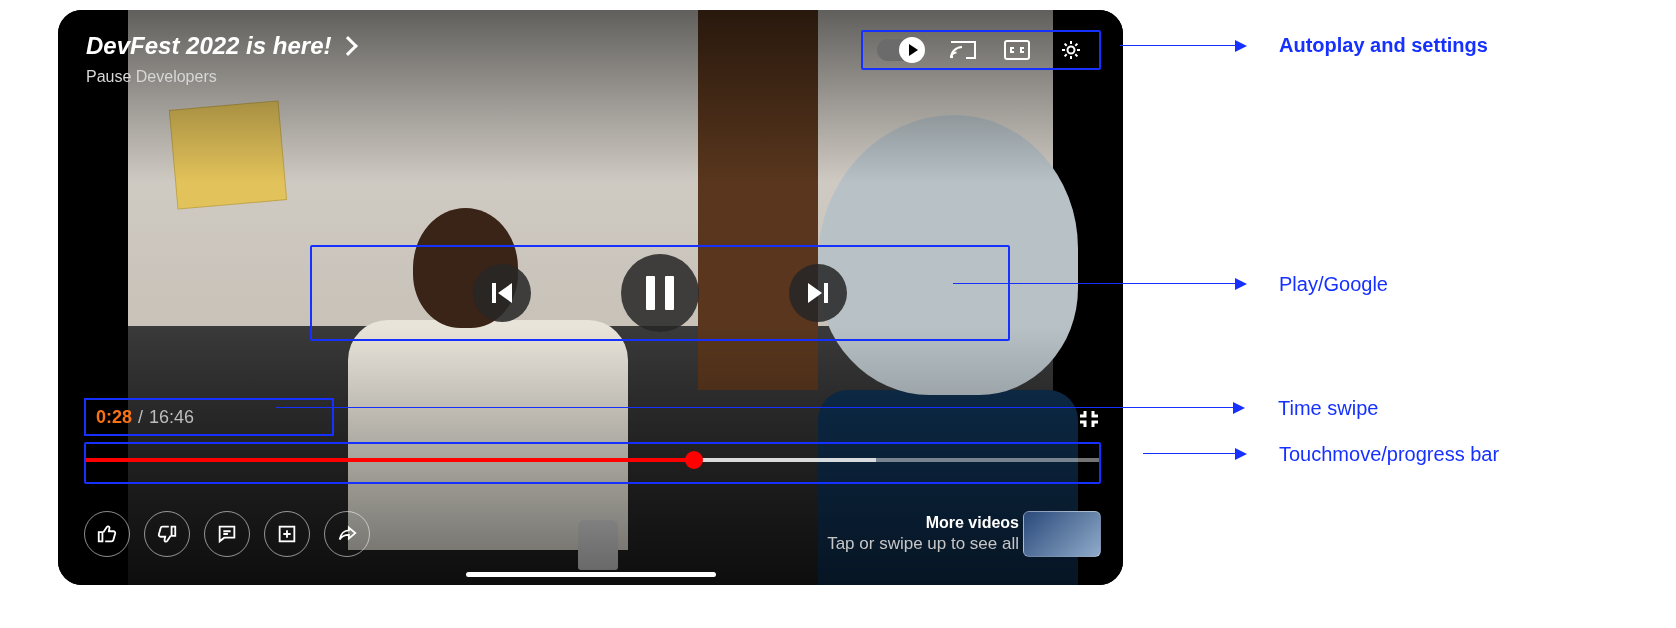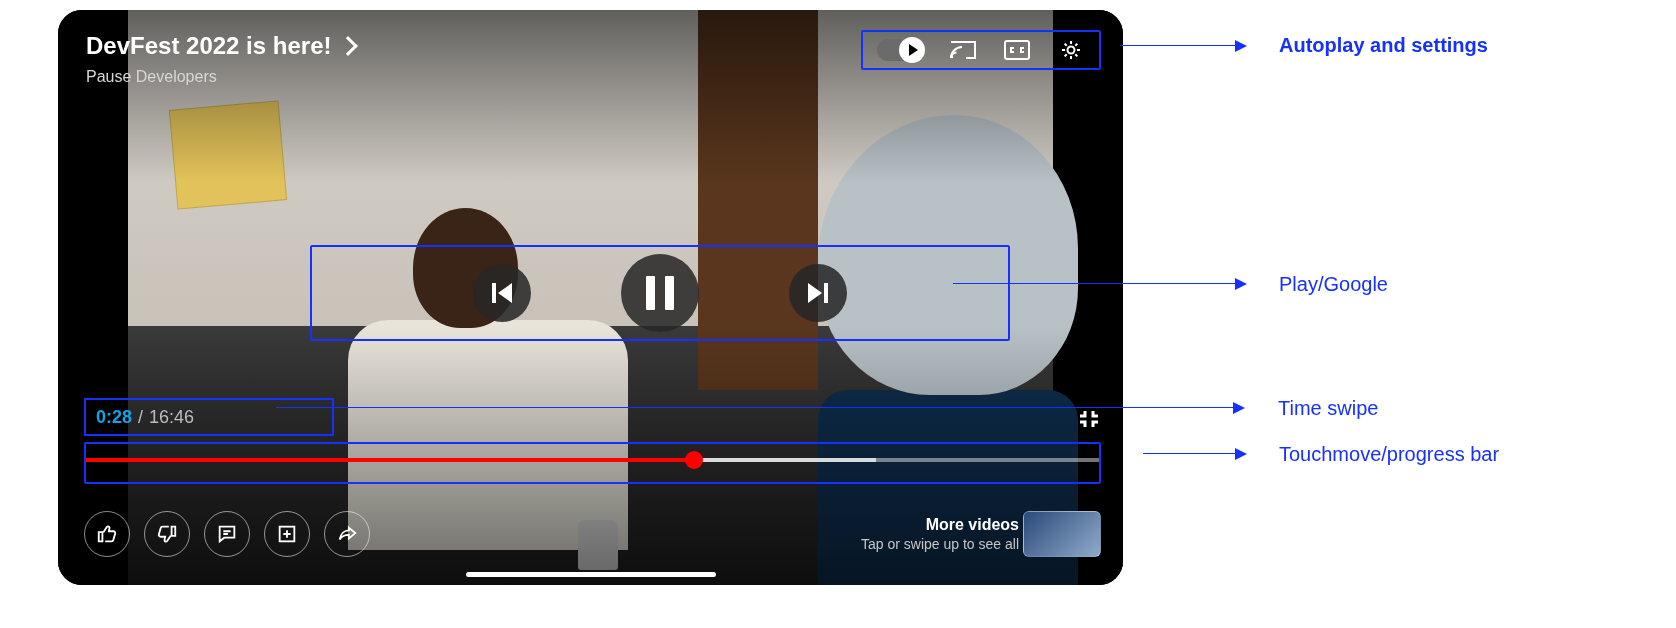--- a/index.html
+++ b/index.html
@@ -67,21 +67,21 @@
   .shade {
     position:absolute; inset:0;
     background: linear-gradient(180deg,rgba(0,0,0,.55) 0%,rgba(0,0,0,0) 30%,rgba(0,0,0,0) 55%,rgba(0,0,0,.55) 100%);
   }
 
   
   .title-wrap {
     position:absolute; left:28px; top:22px; right:280px;
     color:#fff;
   }
-  .title-line { display:flex; align-items:center; gap:10px; }
+  .title-line { display:flex; align-items:center; gap:10px;font-style:italic; }
   .title-line .title {
     font-size:24px; font-weight:700;
   }
   .chevron-right {
     width:14px; height:14px; border-top:3px solid #fff; border-right:3px solid #fff;
     transform:rotate(45deg);
   }
   .channel {
     margin-top:8px; font-size:16px; color:#d7d7d7; font-weight:500;
   }
@@ -130,21 +130,21 @@
   .pause-bars { display:flex; gap:10px; }
   .pause-bars span { width:9px; height:34px; background:#fff; border-radius:1px; }
 
   
   .time-wrap {
     position:absolute; left:26px; top:388px; width:250px; height:38px;
     border:2px solid #1631ff; padding:4px 10px;
     display:flex; align-items:center; gap:6px;
     font-size:18px;
   }
-  .time-cur { color:#0ea5e9; font-weight:600; }
+  .time-cur { color:#f97316; font-weight:600; }
   .time-sep { color:#bdbdbd; }
   .time-dur { color:#bdbdbd; }
 
   
   .fs-exit {
     position:absolute; right:22px; top:397px;
     width:24px; height:24px;
   }
   .fs-exit svg { stroke:#fff; stroke-width:3; fill:none; }
 
@@ -183,21 +183,21 @@
   .chip svg { stroke:#fff; fill:none; stroke-width:2; width:22px; height:22px; }
 
   
   .more-videos {
     position:absolute; right:22px; bottom:28px;
     display:flex; align-items:center; gap:4px;
     color:#fff;
   }
   .more-videos .txt { text-align:right; }
   .more-videos .mv-title { font-size:16px; font-weight:600; }
-  .more-videos .mv-sub { font-size:14px; color:#c6c6c6; margin-top:2px;}
+  .more-videos .mv-sub { font-size:17px; color:#c6c6c6; margin-top:2px;}
   .mv-thumb {
     width:78px; height:46px; border-radius:6px;
     background:linear-gradient(135deg,#2b4a7a,#8faac9);
     border:1px solid rgba(255,255,255,.3);
   }
 
   
   .gesture-bar {
     position:absolute; left:50%; bottom:8px; transform:translateX(-50%);
     width:250px; height:5px; border-radius:3px; background:#fff;

